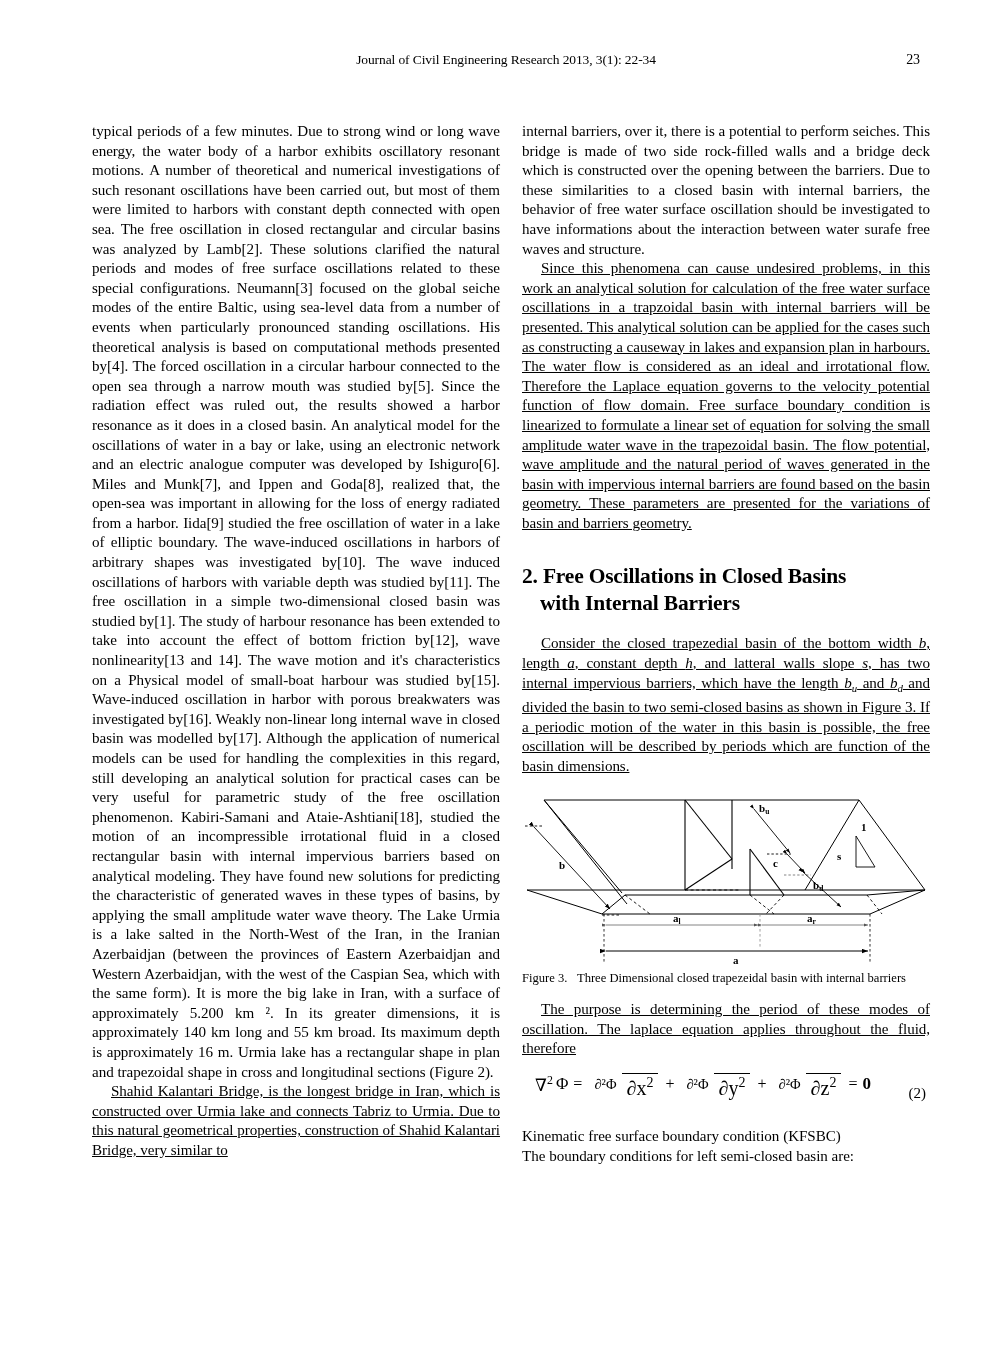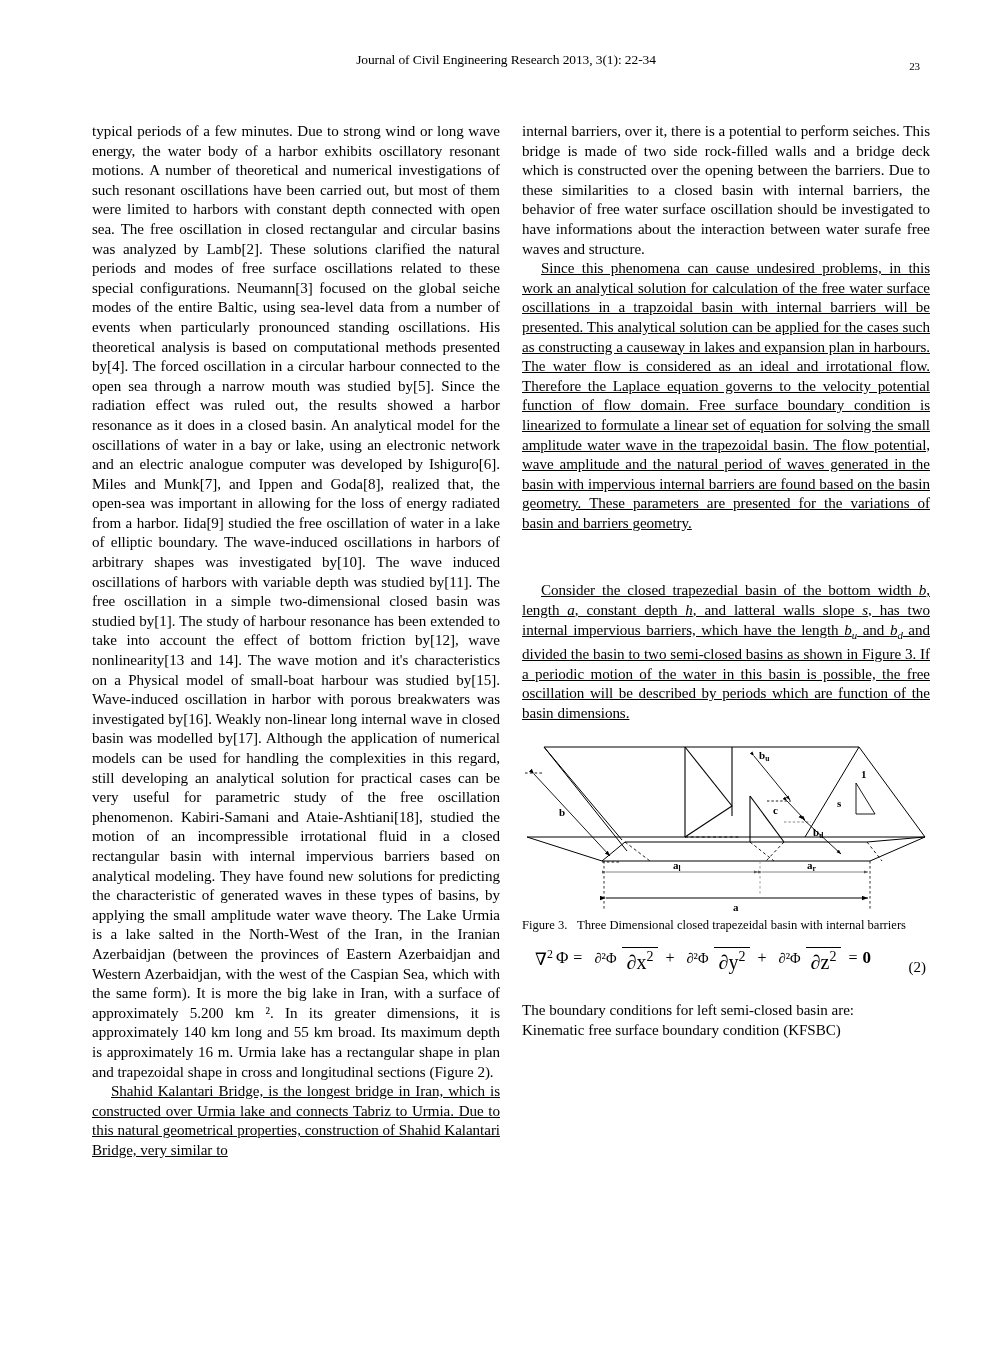--- a/index.html
+++ b/index.html
@@ -35,22 +35,21 @@
   }
   .runhead .center {
     position: absolute;
     left: 0; right: 0;
     text-align: center;
   }
   .runhead .pageno {
     position: absolute;
     right: 0;
     top: 0;
-    font-size: 11px;
-    margin-top: 8px;
+    font-size: 14px;
   }
 
   
   .cols {
     position: absolute;
     left: 92px;
     top: 122px;
     width: 838px;
   }
   .col {
@@ -187,20 +186,24 @@
       <p class="body indent">Shahid Kalantari Bridge, is the longest bridge in Iran, which is constructed over Urmia lake and connects Tabriz to Urmia. Due to this natural geometrical properties, construction of Shahid Kalantari Bridge, very similar to</p>
     </div>
 
     <div class="col col-right">
 
       <p class="body">internal barriers, over it, there is a potential to perform seiches. This bridge is made of two side rock-filled walls and a bridge deck which is constructed over the opening between the barriers. Due to these similarities to a closed basin with internal barriers, the behavior of free water surface oscillation should be investigated to have informations about the interaction between water surafe free waves and structure.</p>
       <p class="body indent">Since this phenomena can cause undesired problems, in this work an analytical solution for calculation of the free water surface oscillations in a trapzoidal basin with internal barriers will be presented. This analytical solution can be applied for the cases such as constructing a causeway in lakes and expansion plan in harbours. The water flow is considered as an ideal and irrotational flow. Therefore the Laplace equation governs to the velocity potential function of flow domain. Free surface boundary condition is linearized to formulate a linear set of equation for solving the small amplitude water wave in the trapezoidal basin. The flow potential, wave amplitude and the natural period of waves generated in the basin with impervious internal barriers are found based on the basin geometry. These parameters are presented for the variations of basin and barriers geometry.</p>
 
       <div class="section-gap-before"></div>
 
+      <h2 class="section">
+        <span>2. Free Oscillations in Closed Basins</span>
+        <span class="cont">with Internal Barriers</span>
+      </h2>
 
       <div class="section-gap-after"></div>
 
       <p class="body indent"><span>Consider the closed trapezedial basin of the bottom width </span><i>b</i><span>, length </span><i>a</i><span>, constant depth </span><i>h</i><span>, and latteral walls slope </span><i>s</i><span>, has two internal impervious barriers, which have the length </span><i><span>b</span><sub>u</sub></i><span> and </span><i><span>b</span><sub>d</sub></i><span> and divided the basin to two semi-closed basins as shown in Figure 3. If a periodic motion of the water in this basin is possible, the free oscillation will be described by periods which are function of the basin dimensions.</span></p>
 
       <div class="figure-wrap">
         <div class="figure-box">
           <svg width="408" height="168" viewBox="0 0 408 168" xmlns="http://www.w3.org/2000/svg">
             <defs>
               <marker id="ah" markerWidth="7" markerHeight="7" refX="6" refY="2.2" orient="auto">
@@ -312,20 +315,21 @@
             <text class="figtext" x="211" y="167">a</text>
           </svg>
         </div>
 
         <div class="figcaption">
           <span class="capnum">Figure 3.</span>
           &nbsp;&nbsp;<span class="captext">Three Dimensional closed trapezeidal basin with internal barriers</span>
         </div>
       </div>
 
+      <p class="body indent" style="margin-top:14px;">The purpose is determining the period of these modes of oscillation. The laplace equation applies throughout the fluid, therefore</p>
 
       <div class="equation-row">
         <div class="eq-center">
           <span class="mathrow">
             <span class="nabla"><span>∇</span><sup>2</sup></span>
               <span class="phi">Φ</span>
             <span class="op">=</span>
             <span class="frac">
               <span class="num">∂²Φ</span>
               <span class="den"><span>∂x</span><sup>2</sup></span>
@@ -340,18 +344,18 @@
               <span class="num">∂²Φ</span>
               <span class="den"><span>∂z</span><sup>2</sup></span>
             </span>
             <span class="op">=</span>
             <span class="bold0">0</span>
           </span>
         </div>
         <div class="eq-num">(2)</div>
       </div>
 
+      <p class="body" style="text-align:left;">Kinematic free surface boundary condition (KFSBC)</p>
       <p class="body" style="text-align:left;">The boundary conditions for left semi-closed basin are:</p>
-      <p class="body" style="text-align:left;">Kinematic free surface boundary condition (KFSBC)</p>
 
     </div>
   </div>
 </div>
 
 </body></html>

